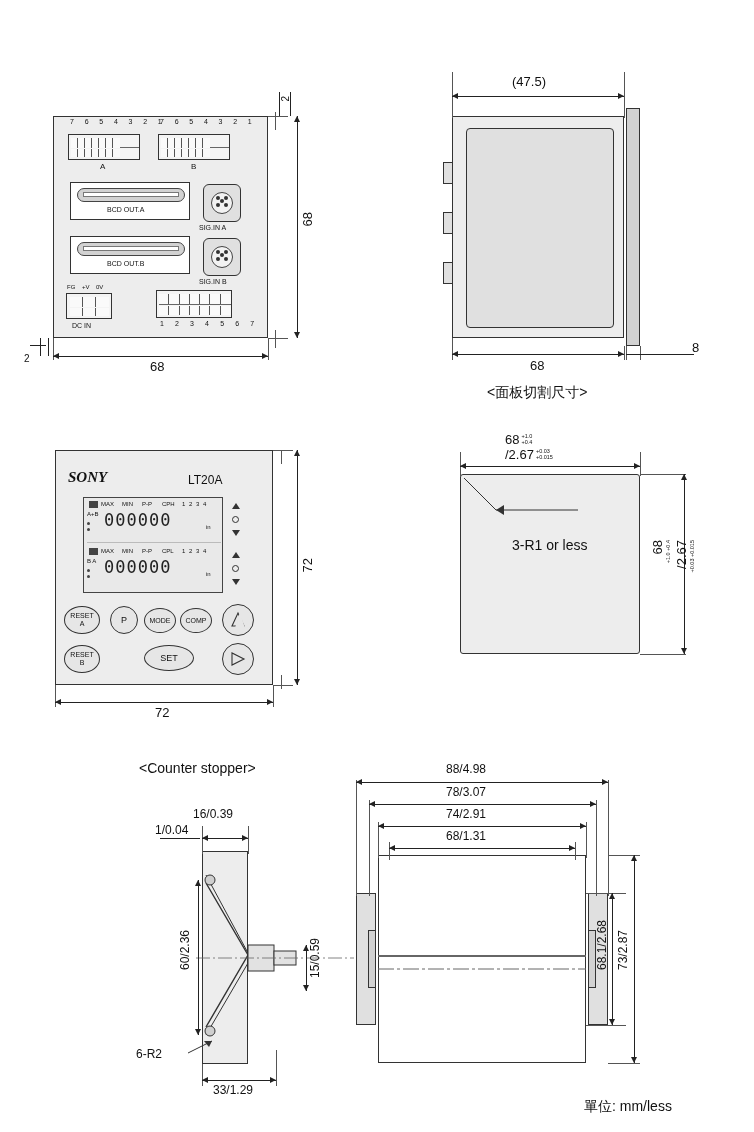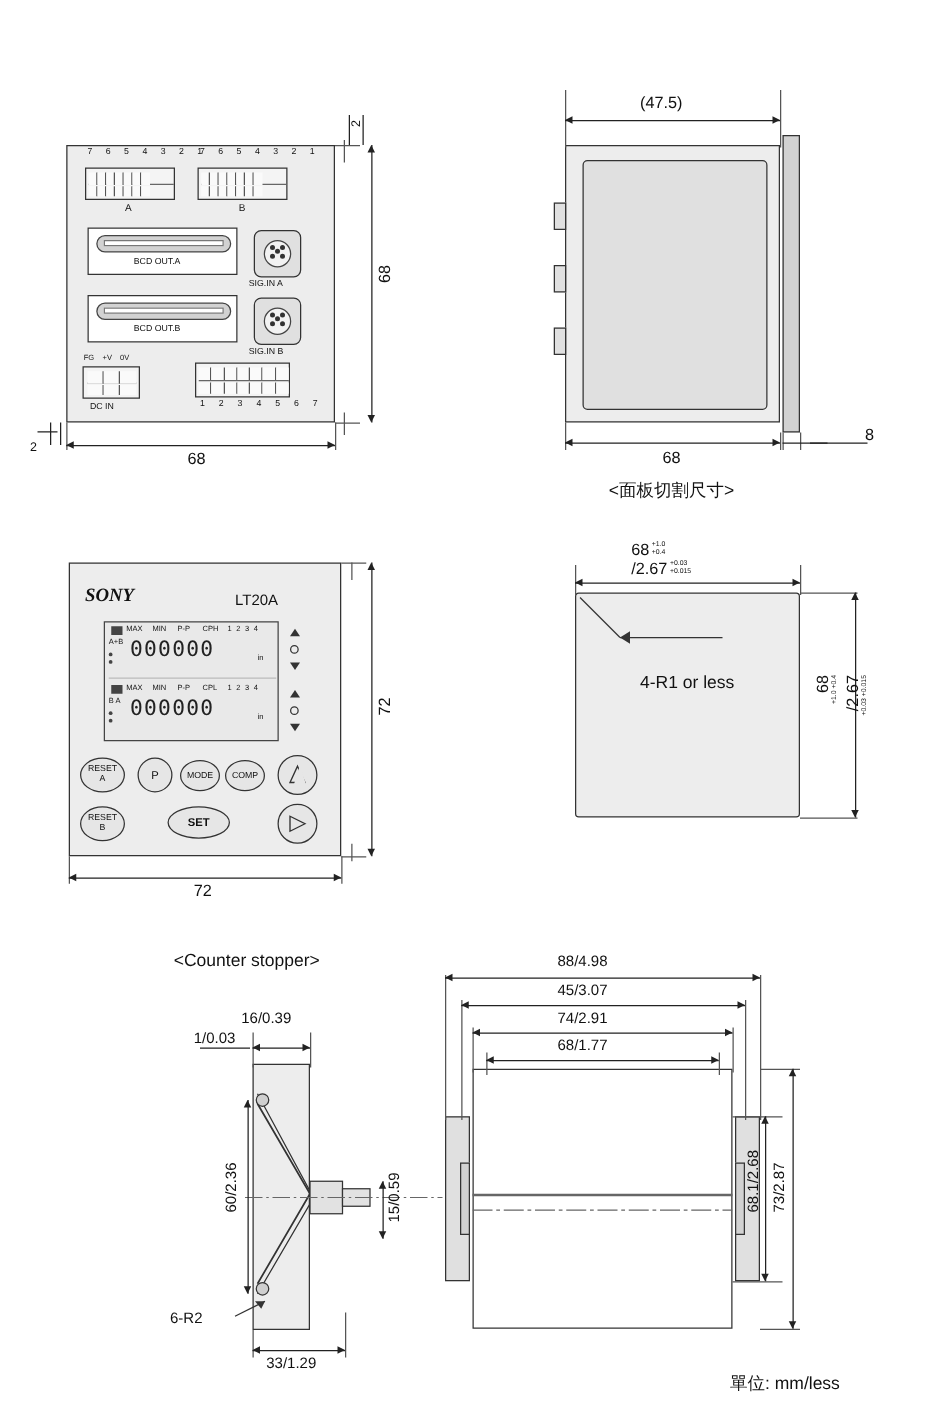--- a/index.html
+++ b/index.html
@@ -297,21 +297,21 @@
         <path d="M10 3 L16 16 L4 16 Z" fill="none" stroke="#333" stroke-width="1.1"></path>
       </svg>
   </div>
 
   <div class="btn-oval" style="left:64px;top:645px;width:36px;height:28px;">
     <div style="text-align:center;line-height:8px;">
       <div class="txt t7">RESET</div>
       <div class="txt t7">B</div>
     </div>
   </div>
-  <div class="btn-oval" style="left:134px;top:645px;width:50px;height:26px;font-weight:bold;">
+  <div class="btn-oval" style="left:144px;top:645px;width:50px;height:26px;">
     <div class="txt t9">SET</div>
   </div>
   <div class="btn-round" style="left:222px;top:643px;width:32px;height:32px;">
     <svg width="20" height="20" viewBox="0 0 20 20">
         <path d="M16 10 L4 16 L4 4 Z" fill="none" stroke="#333" stroke-width="1.1"></path>
       </svg>
   </div>
 
   <div class="ext" style="left:281px;top:450px;height:14px;"></div>
   <div class="ext" style="left:281px;top:675px;height:14px;"></div>
@@ -331,21 +331,21 @@
 
   <div class="box fill-l" style="left:460px;top:474px;width:180px;height:180px;border-radius:3px;"></div>
 
   <div class="abs" style="left:460px;top:474px;">
     <svg width="130" height="70" viewBox="0 0 130 70">
       <path d="M4 4 L36 36" stroke="#333" stroke-width="1" fill="none"></path>
       <path d="M36 36 L118 36" stroke="#333" stroke-width="1" fill="none"></path>
       <path d="M36 36 L44 31 L44 41 Z" fill="#333"></path>
     </svg>
   </div>
-  <div class="abs txt t14" style="left:512px;top:537px;">4-R1 or less</div>
+  <div class="abs txt t14" style="left:512px;top:537px;">3-R1 or less</div>
 
   <div class="ext" style="left:460px;top:452px;height:24px;"></div>
   <div class="ext" style="left:640px;top:452px;height:24px;"></div>
   <div class="dimline" style="left:460px;top:466px;width:180px;"></div>
   <div class="arrowL" style="left:460px;top:463px;"></div>
   <div class="arrowR" style="left:634px;top:463px;"></div>
   <div class="abs" style="left:505px;top:432px;">
     <div style="display:flex;align-items:center;">
       <span class="txt t13">68</span>
       <span class="tol" style="margin-left:2px;">
@@ -398,21 +398,21 @@
   </div>
 
   <div class="ext" style="left:202px;top:826px;height:28px;"></div>
   <div class="ext" style="left:248px;top:826px;height:28px;"></div>
   <div class="dimline" style="left:202px;top:838px;width:46px;"></div>
   <div class="arrowL" style="left:202px;top:835px;"></div>
   <div class="arrowR" style="left:242px;top:835px;"></div>
   <div class="abs txt t12" style="left:193px;top:807px;">16/0.39</div>
 
   <div class="dimline" style="left:160px;top:838px;width:40px;"></div>
-  <div class="abs txt t12" style="left:155px;top:823px;">1/0.03</div>
+  <div class="abs txt t12" style="left:155px;top:823px;">1/0.04</div>
 
   <div class="exth" style="left:196px;top:880px;width:-0px;"></div>
   <div class="dimv" style="left:198px;top:880px;height:155px;"></div>
   <div class="arrowU" style="left:195px;top:880px;"></div>
   <div class="arrowD" style="left:195px;top:1029px;"></div>
   <div class="abs txt t12 vert" style="left:178px;top:930px;">60/2.36</div>
 
   <div class="dimv" style="left:306px;top:945px;height:46px;"></div>
   <div class="arrowU" style="left:303px;top:945px;"></div>
   <div class="arrowD" style="left:303px;top:985px;"></div>
@@ -449,35 +449,35 @@
   <div class="dimline" style="left:356px;top:782px;width:252px;"></div>
   <div class="arrowL" style="left:356px;top:779px;"></div>
   <div class="arrowR" style="left:602px;top:779px;"></div>
   <div class="abs txt t12" style="left:446px;top:762px;">88/4.98</div>
 
   <div class="ext" style="left:369px;top:800px;height:96px;"></div>
   <div class="ext" style="left:596px;top:800px;height:96px;"></div>
   <div class="dimline" style="left:369px;top:804px;width:227px;"></div>
   <div class="arrowL" style="left:369px;top:801px;"></div>
   <div class="arrowR" style="left:590px;top:801px;"></div>
-  <div class="abs txt t12" style="left:446px;top:785px;">45/3.07</div>
+  <div class="abs txt t12" style="left:446px;top:785px;">78/3.07</div>
 
   <div class="ext" style="left:378px;top:822px;height:36px;"></div>
   <div class="ext" style="left:586px;top:822px;height:36px;"></div>
   <div class="dimline" style="left:378px;top:826px;width:208px;"></div>
   <div class="arrowL" style="left:378px;top:823px;"></div>
   <div class="arrowR" style="left:580px;top:823px;"></div>
   <div class="abs txt t12" style="left:446px;top:807px;">74/2.91</div>
 
   <div class="ext" style="left:389px;top:842px;height:18px;"></div>
   <div class="ext" style="left:575px;top:842px;height:18px;"></div>
   <div class="dimline" style="left:389px;top:848px;width:186px;"></div>
   <div class="arrowL" style="left:389px;top:845px;"></div>
   <div class="arrowR" style="left:569px;top:845px;"></div>
-  <div class="abs txt t12" style="left:446px;top:829px;">68/1.77</div>
+  <div class="abs txt t12" style="left:446px;top:829px;">68/1.31</div>
 
   <div class="exth" style="left:586px;top:893px;width:40px;"></div>
   <div class="exth" style="left:586px;top:1025px;width:40px;"></div>
   <div class="dimv" style="left:612px;top:893px;height:132px;"></div>
   <div class="arrowU" style="left:609px;top:893px;"></div>
   <div class="arrowD" style="left:609px;top:1019px;"></div>
   <div class="abs txt t12 vert" style="left:595px;top:920px;">68.1/2.68</div>
 
   <div class="exth" style="left:608px;top:855px;width:32px;"></div>
   <div class="exth" style="left:608px;top:1063px;width:32px;"></div>

